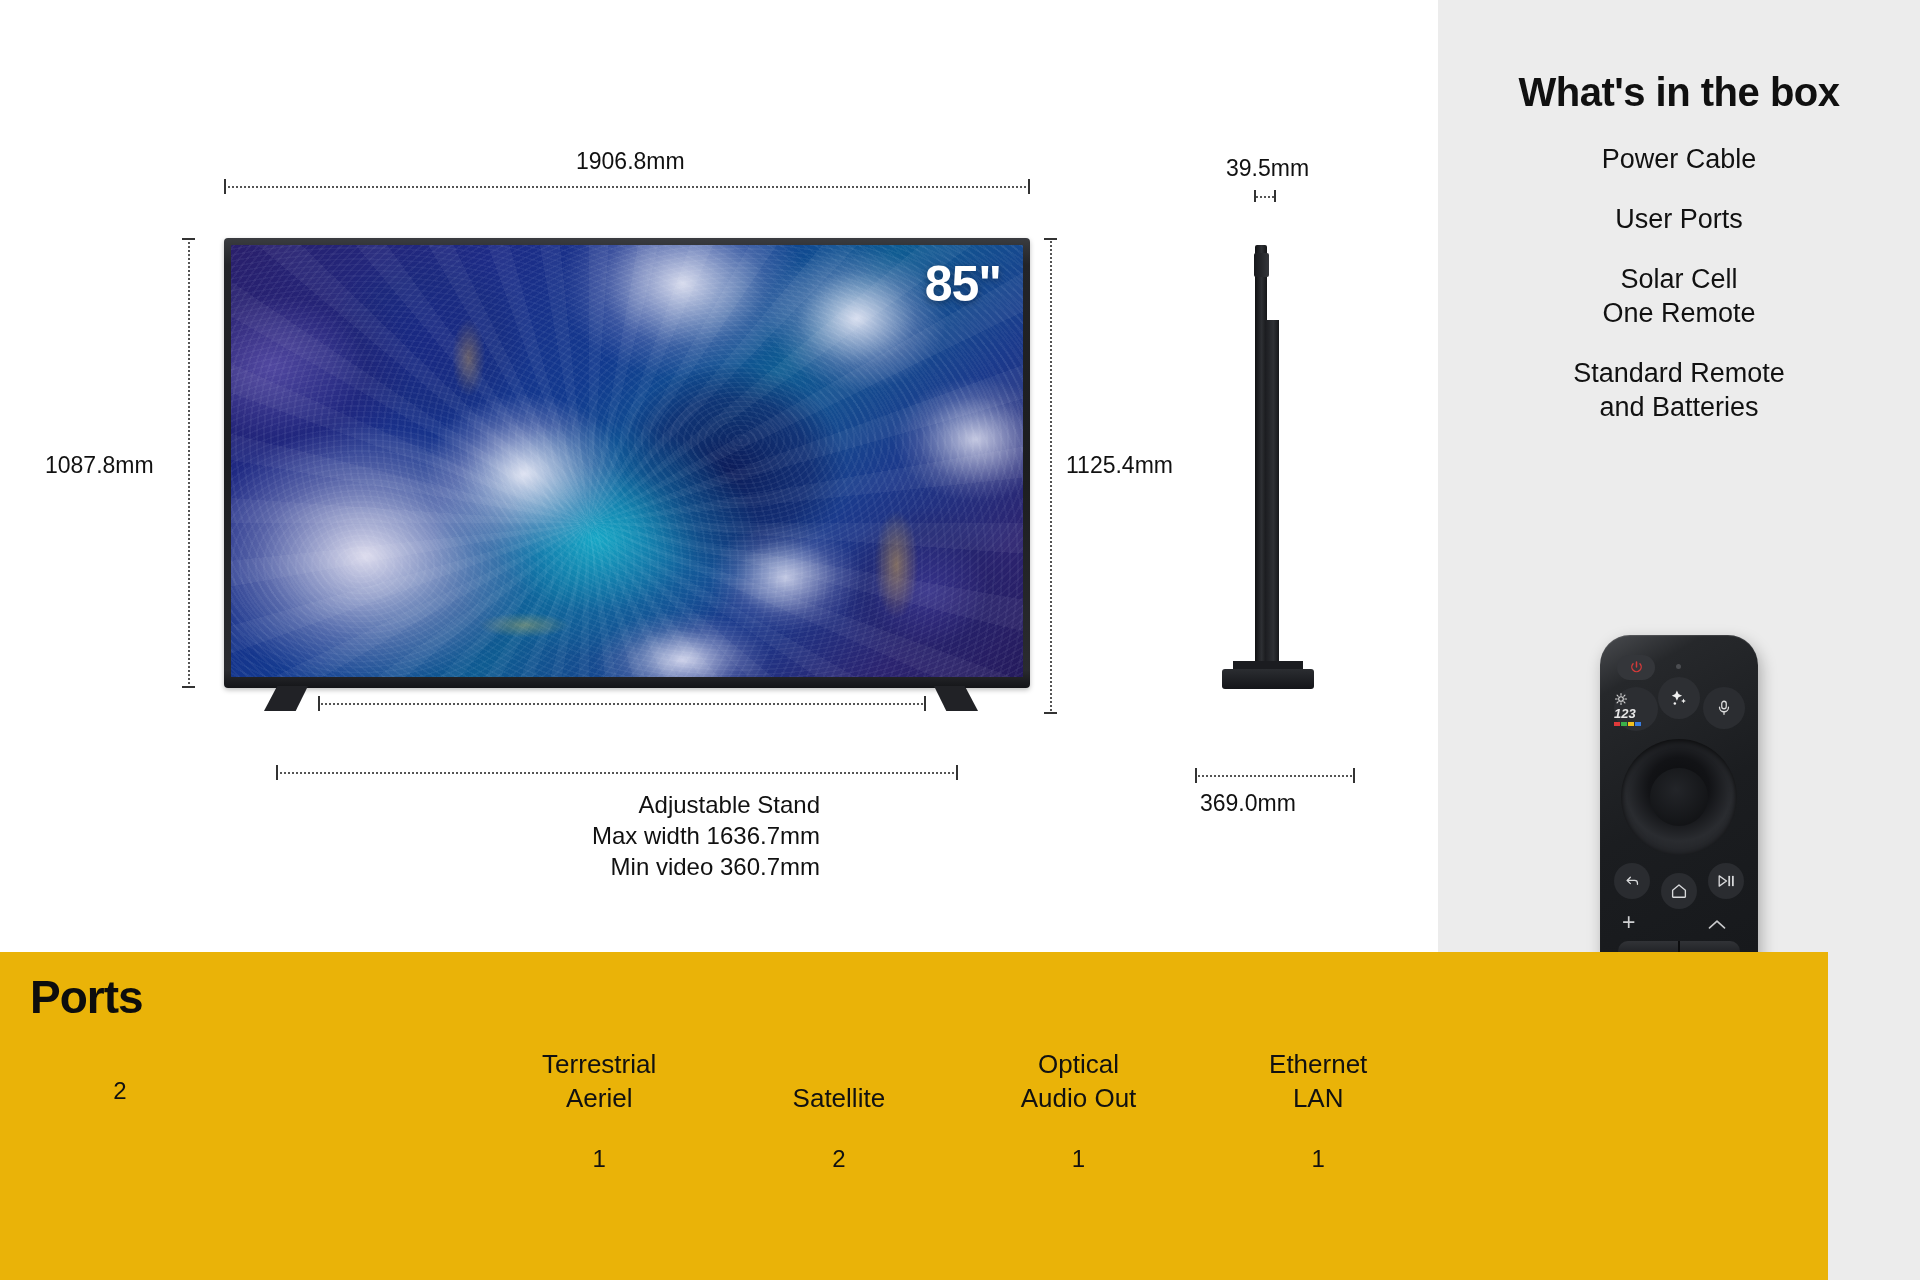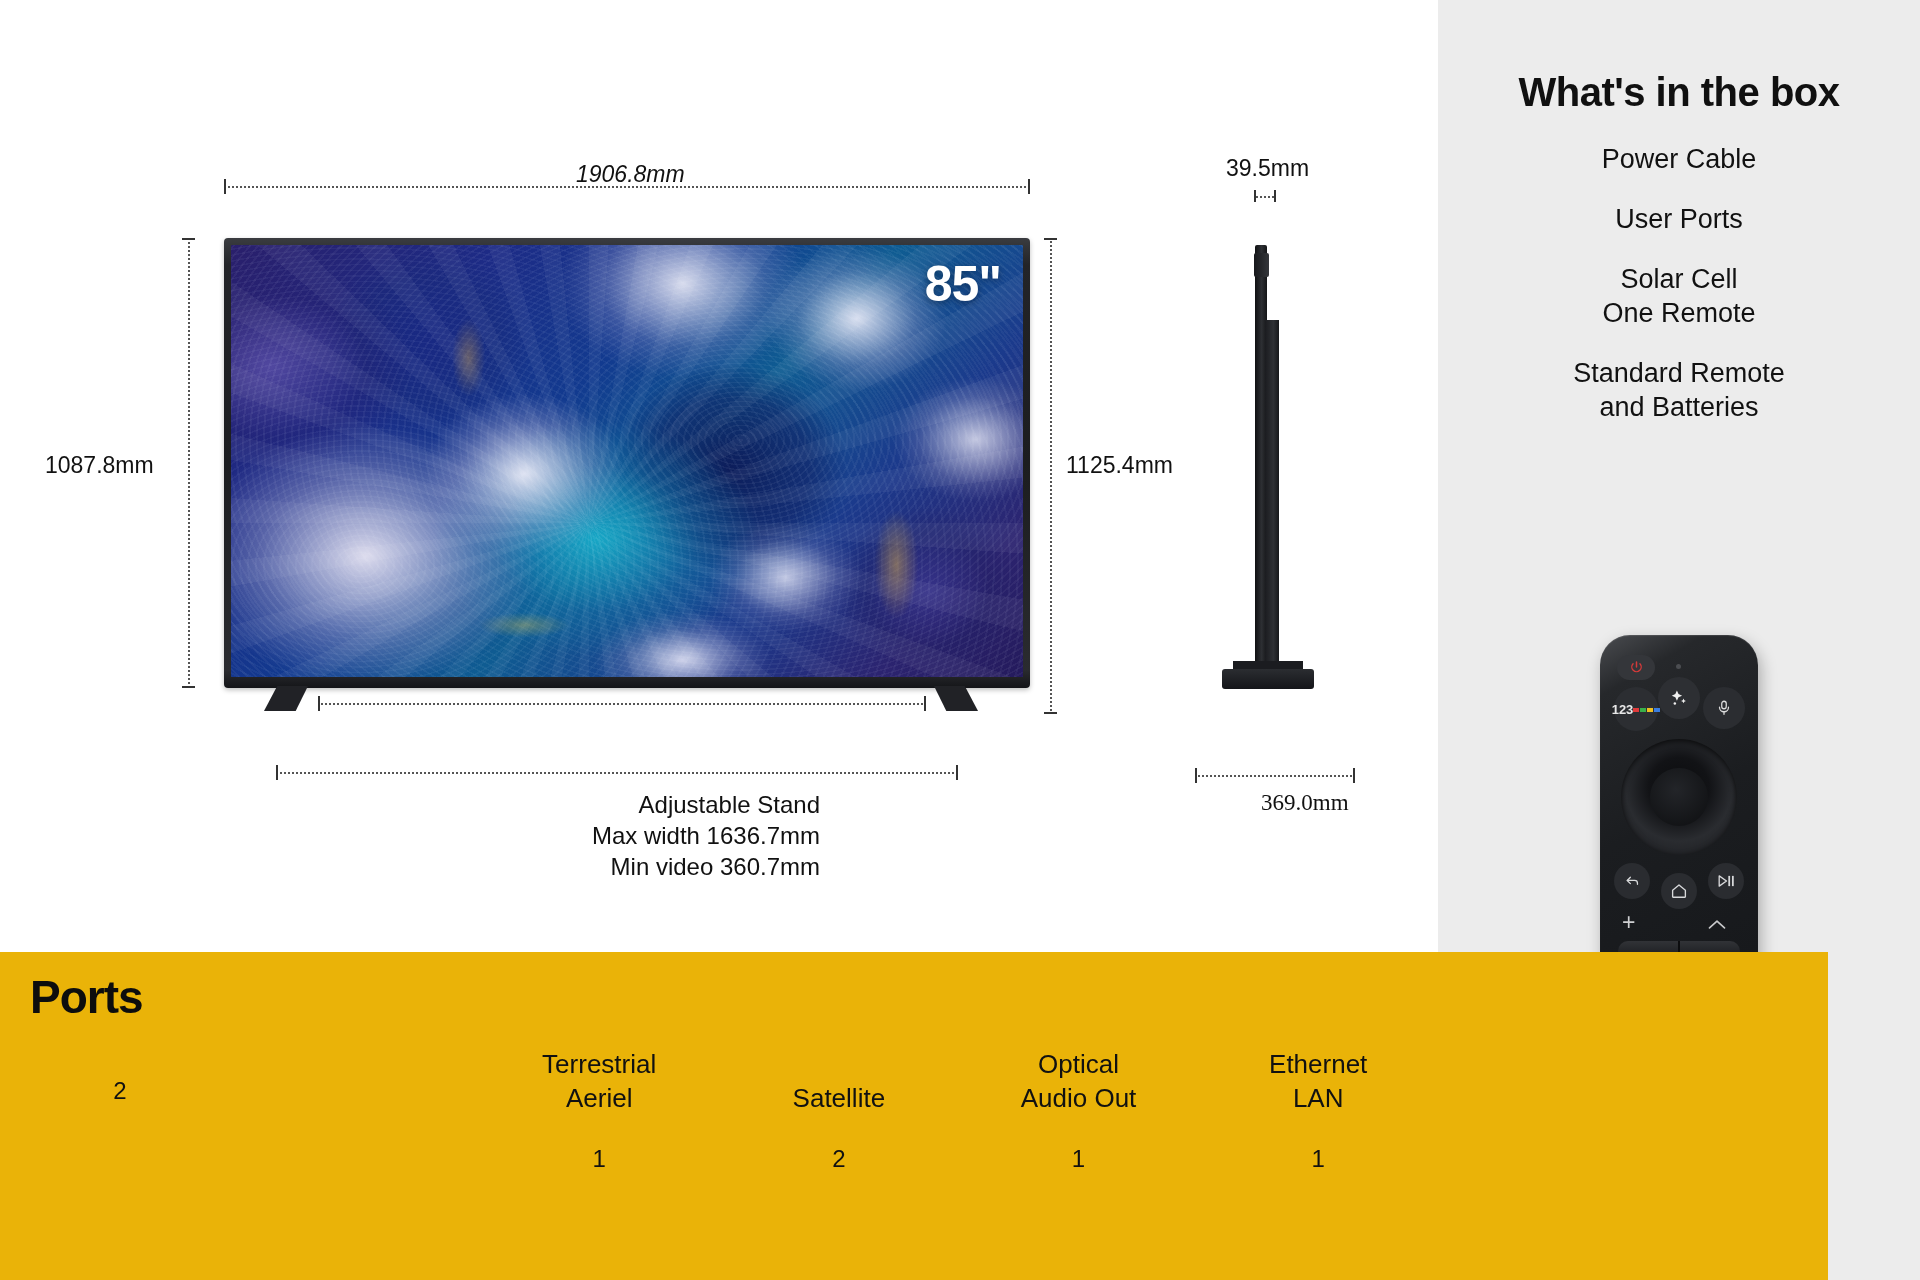--- a/index.html
+++ b/index.html
@@ -123,21 +123,21 @@
     width: 158px; height: 590px;
     background: linear-gradient(150deg,#4a4c50 0%,#26282b 9%,#1b1d20 32%,#17191c 60%,#212326 85%,#303236 100%);
     border-radius: 30px;
     box-shadow: 3px 6px 16px rgba(0,0,0,.28), inset 0 1px 1px rgba(255,255,255,.12);
   }
   .rm { position: absolute; }
   .rm-power { left: 17px; top: 20px; width: 38px; height: 25px; border-radius: 13px;
               background: #34363a; display:flex; align-items:center; justify-content:center; }
   .rm-ir    { left: 76px; top: 29px; width: 5px; height: 5px; border-radius: 50%; background:#4b4d51; }
   .rm-123   { left: 14px; top: 52px; width: 44px; height: 44px; border-radius: 50%;
-              background:#2c2e32; display:flex;flex-direction:row;align-items:center;justify-content:center; }
+              background:#2c2e32; display:flex;flex-direction:column;align-items:flex-start;justify-content:center;font-style:italic; }
   .rm-123 .n123 { color:#e8e8e8; font-size: 13px; font-weight:700; line-height:1; margin-top:1px;}
   .rm-colors { display:flex; gap:1px; margin-top:2px; }
   .rm-colors i { width:6px;height:4px;display:block; }
   .rm-ai    { left: 58px; top: 42px; width: 42px; height: 42px; border-radius: 50%; background:#2d2f33;
               display:flex;align-items:center;justify-content:center; }
   .rm-mic   { left: 103px; top: 52px; width: 42px; height: 42px; border-radius: 50%; background:#2b2d31;
               display:flex;align-items:center;justify-content:center; }
   .rm-dpad  { left: 21px; top: 104px; width: 116px; height: 116px; border-radius: 50%;
               background: radial-gradient(circle at 50% 42%, #0b0c0e 0%, #121316 34%, #2a2c30 60%, #17181b 100%);
               box-shadow: inset 0 2px 6px rgba(0,0,0,.8); }
@@ -184,21 +184,21 @@
 </head>
 <body>
 
 <div class="page">
 
   <div class="dim-panel">
 
     <div class="dl dl-h" style="left:224px; top:186px; width:806px;"></div>
     <div class="cap cap-v" style="left:224px; top:179px;"></div>
     <div class="cap cap-v" style="left:1028px; top:179px;"></div>
-    <div class="dim-label" style="left:576px; top:161px;font-style:italic;">1906.8mm</div>
+    <div class="dim-label" style="left:576px; top:148px;">1906.8mm</div>
 
     <div class="dl dl-v" style="left:188px; top:238px; height:450px;"></div>
     <div class="cap cap-h" style="left:182px; top:238px;"></div>
     <div class="cap cap-h" style="left:182px; top:686px;"></div>
     <div class="dim-label" style="left:45px; top:452px;">1087.8mm</div>
 
     <div class="dl dl-v" style="left:1050px; top:238px; height:476px;"></div>
     <div class="cap cap-h" style="left:1044px; top:238px;"></div>
     <div class="cap cap-h" style="left:1044px; top:712px;"></div>
     <div class="dim-label" style="left:1066px; top:452px;">1125.4mm</div>
@@ -238,21 +238,21 @@
     </div>
 
     <div class="dim-label" style="left:1226px; top:155px;">39.5mm</div>
     <div class="dl dl-h" style="left:1256px; top:196px; width:18px;"></div>
     <div class="cap cap-v" style="left:1254px; top:190px; height:12px;"></div>
     <div class="cap cap-v" style="left:1274px; top:190px; height:12px;"></div>
 
     <div class="dl dl-h" style="left:1195px; top:775px; width:160px;"></div>
     <div class="cap cap-v" style="left:1195px; top:768px;"></div>
     <div class="cap cap-v" style="left:1353px; top:768px;"></div>
-    <div class="dim-label" style="left:1261px; top:790px;font-family:Liberation Serif, serif;">369.0mm</div>
+    <div class="dim-label" style="left:1200px; top:790px;">369.0mm</div>
 
   </div>
 
   <div class="box-panel">
     <div class="box-title">What's in the box</div>
     <div class="box-list">
       <div class="box-item">Power Cable</div>
       <div class="box-item">User Ports</div>
       <div class="box-item" style="white-space:pre-line">Solar Cell
 One Remote</div>

